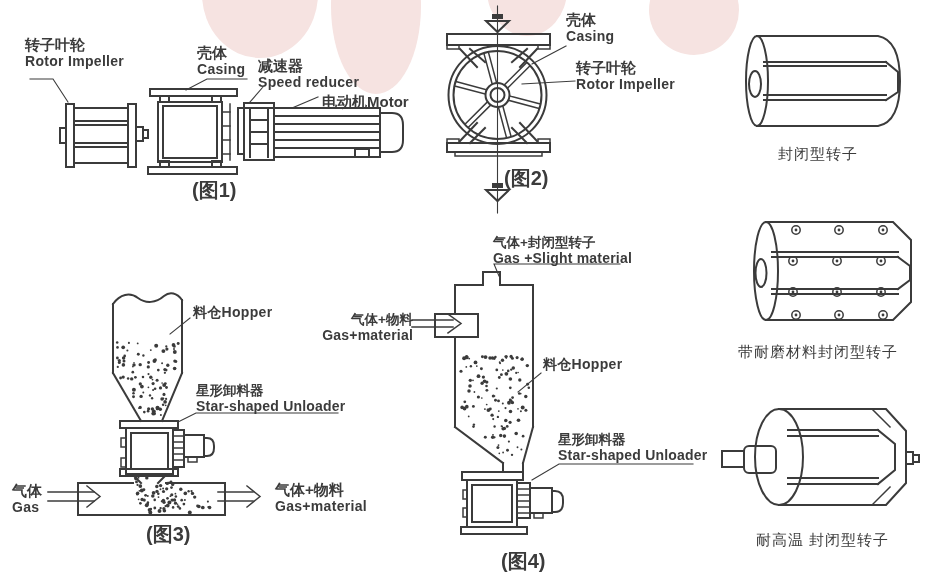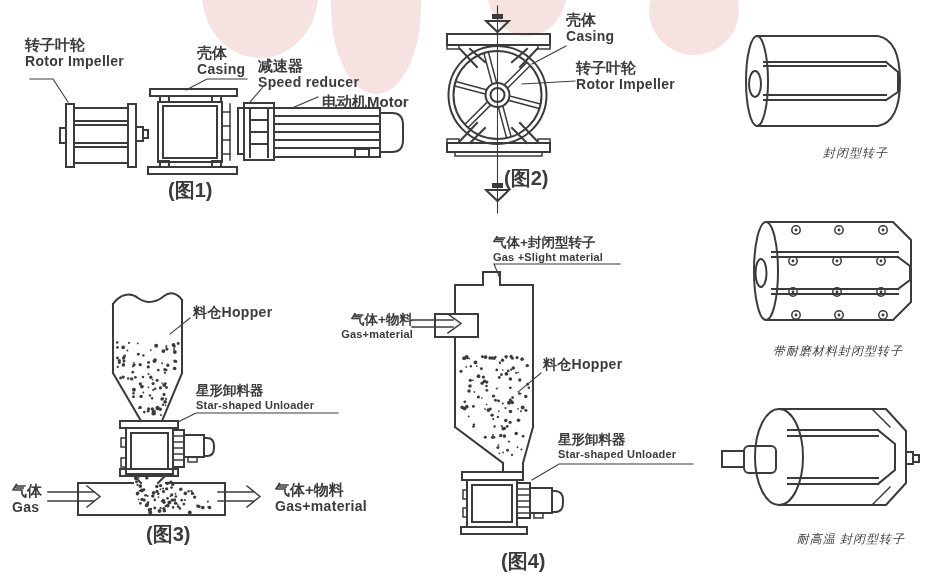--- a/index.html
+++ b/index.html
@@ -8,23 +8,23 @@
   #lineart{position:absolute;left:0;top:0;}
   .ln{stroke:#3b3b3b;stroke-width:2;fill:none;stroke-linecap:square;stroke-linejoin:miter;}
   .t15{stroke-width:1.5;}
   .t12{stroke-width:1.1;}
   .fillk{fill:#3b3b3b;stroke:none;}
   .wm{fill:#f6e3e1;stroke:none;}
   .lbl{position:absolute;white-space:nowrap;line-height:1.1;color:#3b3b3b;font-weight:bold;}
   .cjk{font-size:15px;display:block;}
   .cjk-s{font-size:13.5px;display:block;}
   .en{font-size:14px;letter-spacing:.3px;display:block;}
-  .en-s{font-size:11px;letter-spacing:.2px;display:block;}
+  .en-s{font-size:14px;letter-spacing:.2px;display:block;}
   .cap{font-size:20px;}
-  .rcap{position:absolute;text-align:right;font-size:12px;letter-spacing:1px;color:#3b3b3b;font-style:italic;}
+  .rcap{position:absolute;text-align:center;font-size:15px;letter-spacing:1px;color:#3b3b3b;}
   .ralign{text-align:right;}
 </style>
 </head>
 <body>
 
 <div id="canvas">
 
   <svg id="lineart" width="929" height="581" viewBox="0 0 929 581">
 
     <g>
@@ -613,21 +613,21 @@
     <span class="cjk">壳体</span>
     <span class="en">Casing</span>
   </div>
   <div class="lbl" style="left:258px;top:58px">
     <span class="cjk">减速器</span>
     <span class="en">Speed reducer</span>
   </div>
   <div class="lbl" style="left:322px;top:94px">
     <span class="cjk">电动机Motor</span>
   </div>
-  <div class="lbl cap" style="left:168px;top:179px">(图1)</div>
+  <div class="lbl cap" style="left:192px;top:179px">(图1)</div>
 
   <div class="lbl" style="left:566px;top:12px">
     <span class="cjk">壳体</span>
     <span class="en">Casing</span>
   </div>
   <div class="lbl" style="left:576px;top:60px">
     <span class="cjk">转子叶轮</span>
     <span class="en">Rotor Impeller</span>
   </div>
   <div class="lbl cap" style="left:504px;top:167px">(图2)</div>

